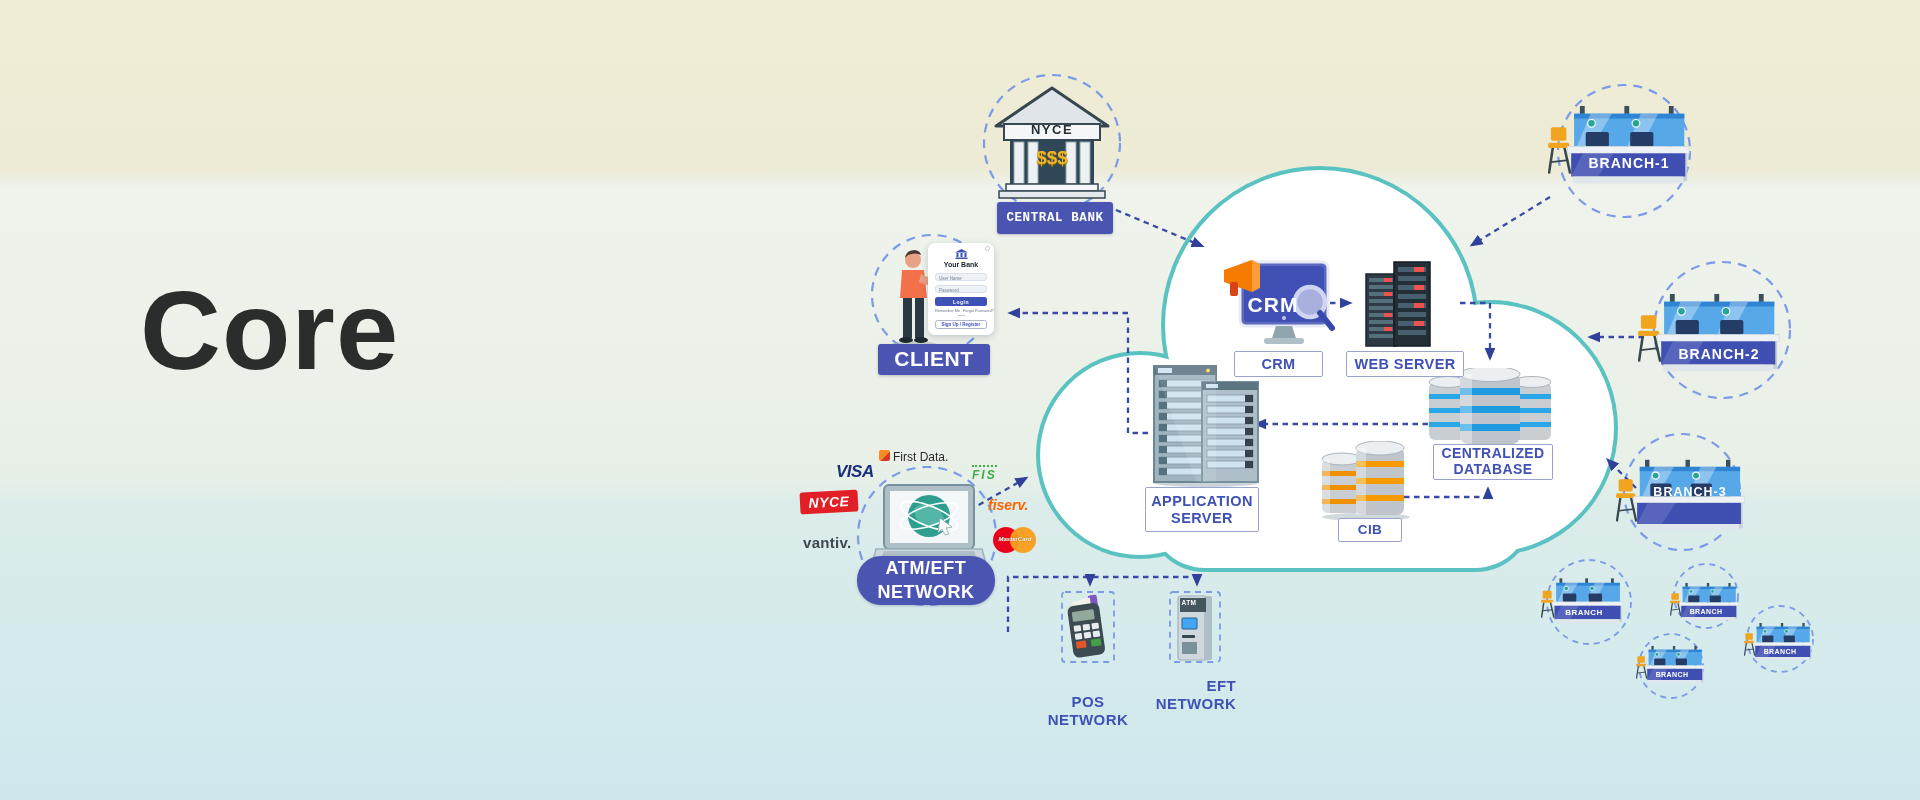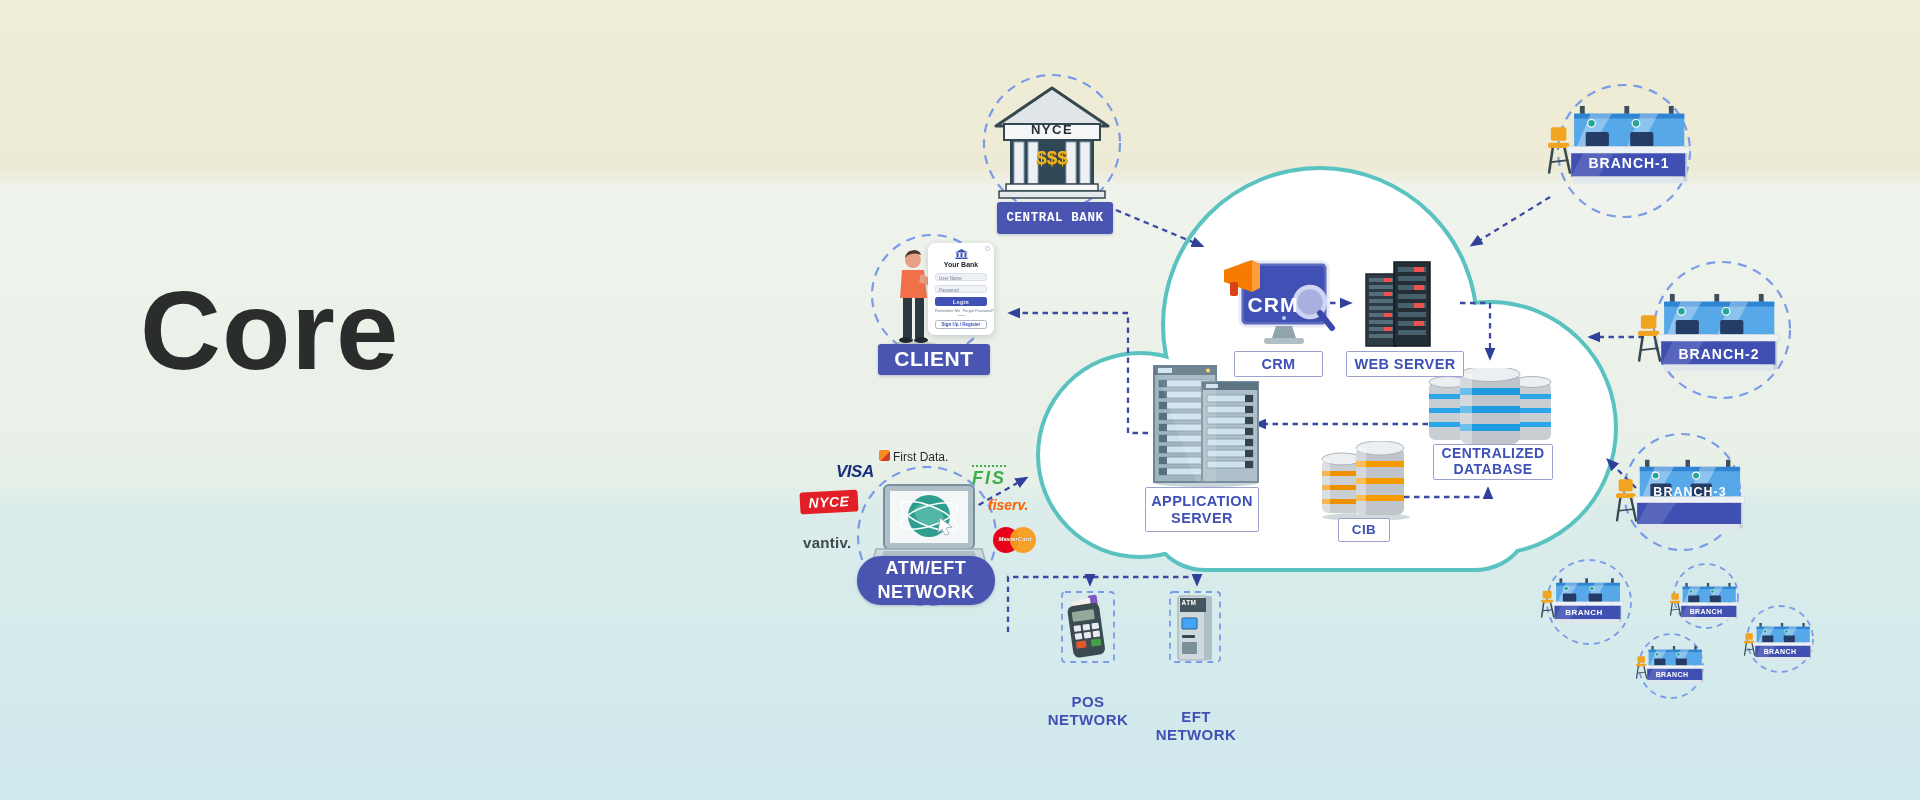--- a/index.html
+++ b/index.html
@@ -178,21 +178,21 @@
     <polygon points="70,35 82,44 76,45 79,51 75,52 72,46 68,50" fill="#ffffff" stroke="#8da4ad" stroke-width="0.8"></polygon>
     <polygon points="6,66 112,66 118,88 0,88" fill="#cfd8dc" stroke="#9fb2ba" stroke-width="1.5"></polygon>
     <polygon points="14,68 104,68 108,78 10,78" fill="#aebfc7"></polygon>
     <rect x="46" y="80" width="28" height="6" rx="2" fill="#b7c6cd"></rect>
   </svg>
   <div class="logo" style="left:836px;top:462px;font-size:17px;font-style:italic;font-weight:900;color:#1a2f7d;letter-spacing:-0.5px;">VISA</div>
   <div class="logo" style="left:893px;top:450px;font-size:12px;font-weight:500;color:#2b2b2b;">
     <span class="abs" style="left:-14px;top:0px;width:11px;height:11px;background:linear-gradient(135deg,#f68b1f 55%,#d23a2a 55%);border-radius:2px;"></span>
     <span>First Data.</span>
   </div>
-  <div class="logo" style="left:972px;top:465px;font-size:18px;font-weight:800;font-style:italic;color:#3dae49;letter-spacing:2px;border-top:2px dotted #3dae49;padding-top:1px;">FIS</div>
+  <div class="logo" style="left:972px;top:465px;font-size:12px;font-weight:800;font-style:italic;color:#3dae49;letter-spacing:2px;border-top:2px dotted #3dae49;padding-top:1px;">FIS</div>
   <div class="logo lab" style="left:800px;top:491px;width:58px;height:22px;background:#e21f26;border-radius:3px;transform:rotate(-3deg);font-size:14px;font-style:italic;font-weight:900;color:#ffffff;letter-spacing:.5px;">NYCE</div>
   <div class="logo" style="left:988px;top:497px;font-size:14px;font-weight:800;font-style:italic;color:#ff6200;">fiserv.</div>
   <div class="logo" style="left:803px;top:534px;font-size:15px;font-weight:800;color:#3f4850;letter-spacing:.3px;">vantiv.</div>
   <div class="logo" style="left:993px;top:527px;width:44px;height:26px;">
     <span class="abs" style="left:0;top:0;width:26px;height:26px;background:#eb001b;border-radius:50%;"></span>
     <span class="abs" style="left:17px;top:0;width:26px;height:26px;background:#f79e1b;border-radius:50%;opacity:.95;"></span>
     <span class="abs" style="left:1px;top:9px;width:42px;font-size:6px;font-style:italic;font-weight:700;color:#ffffff;text-align:center;text-shadow:0 0 1px #7a3c00;">MasterCard</span>
   </div>
   <div class="lab box-indigo" style="left:857px;top:556px;width:138px;height:49px;font-size:18px;line-height:1.3;padding:12px 6px;border-radius:24px;">ATM/EFT NETWORK</div>
 
@@ -316,21 +316,21 @@
     </g>
     <g>
       <rect x="36" y="6" width="48" height="68" rx="7" fill="#bfc5cb"></rect>
       <rect x="36" y="20" width="48" height="6" fill="#f59b00"></rect>
       <rect x="36" y="37" width="48" height="6" fill="#f59b00"></rect>
       <rect x="36" y="54" width="48" height="6" fill="#f59b00"></rect>
       <ellipse cx="60" cy="7" rx="24" ry="7" fill="#eceff1" stroke="#aab4ba" stroke-width="1"></ellipse>
       <polygon points="36,7 46,7 46,74 36,74" fill="#ffffff" opacity="0.35"></polygon>
     </g>
   </svg>
-  <div class="lab box-white" style="left:1338px;top:518px;width:52px;height:24px;font-size:13.5px;">CIB</div>
+  <div class="lab box-white" style="left:1338px;top:518px;width:64px;height:24px;font-size:13.5px;">CIB</div>
 
   <svg class="node" style="left:1427px;top:368px;" width="126" height="78" viewBox="0 0 126 78">
     <g>
       <rect x="2" y="14" width="38" height="58" rx="6" fill="#c9ced3"></rect>
       <rect x="2" y="26" width="38" height="5" fill="#29a7e8"></rect>
       <rect x="2" y="40" width="38" height="5" fill="#29a7e8"></rect>
       <rect x="2" y="54" width="38" height="5" fill="#29a7e8"></rect>
       <ellipse cx="21" cy="14" rx="19" ry="5.5" fill="#eceff1" stroke="#aab4ba" stroke-width="1"></ellipse>
     </g>
     <g>
@@ -373,21 +373,21 @@
 
   <svg class="node" style="left:1172px;top:594px;" width="46" height="68" viewBox="0 0 46 68">
     <rect x="6" y="2" width="30" height="64" rx="3" fill="#cfd8dc" stroke="#9fb2ba" stroke-width="1.2"></rect>
     <rect x="32" y="2" width="8" height="64" rx="2" fill="#aebfc7"></rect>
     <rect x="8" y="4" width="26" height="14" fill="#46565f"></rect>
     <rect x="10" y="24" width="15" height="11" rx="1" fill="#42a5f5" stroke="#27608c" stroke-width="1"></rect>
     <rect x="10" y="41" width="13" height="3" rx="1" fill="#37474f"></rect>
     <rect x="10" y="48" width="15" height="12" rx="1" fill="#7b9199"></rect>
   </svg>
   <div class="lab" style="left:1180px;top:598px;width:18px;height:8px;font-size:6.5px;font-weight:800;color:#ffffff;letter-spacing:.5px;z-index:3;">ATM</div>
-  <div class="lab label-plain" style="left:1156px;top:708px;width:80px;font-size:15px;flex-direction:column;">EFT NETWORK</div>
+  <div class="lab label-plain" style="left:1156px;top:677px;width:80px;font-size:15px;flex-direction:column;text-align:right;">EFT NETWORK</div>
 
   <svg class="node" style="left:1548px;top:104px;" width="145" height="89" viewBox="0 0 150 92">
       <use href="#sym-desk"></use>
     </svg>
   <div class="branch-band" style="left:1576px;top:154px;width:106px;height:18px;font-size:14px;">BRANCH-1</div>
 
   <svg class="node" style="left:1638px;top:292px;" width="145" height="89" viewBox="0 0 150 92">
       <use href="#sym-desk"></use>
     </svg>
   <div class="branch-band" style="left:1666px;top:342px;width:106px;height:23px;font-size:14px;">BRANCH-2</div>

